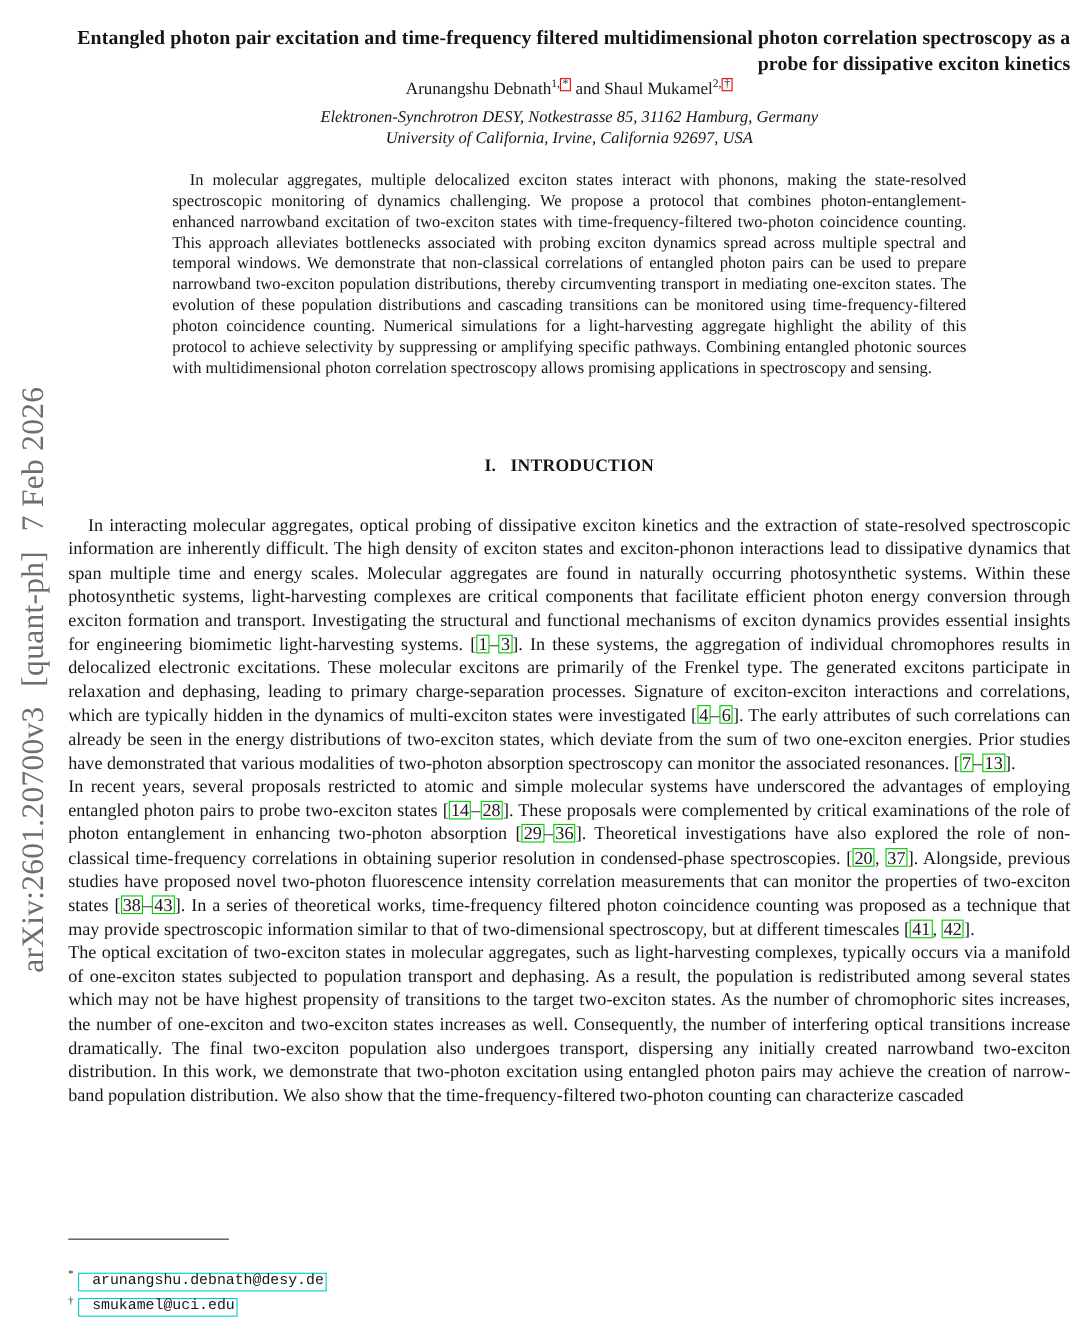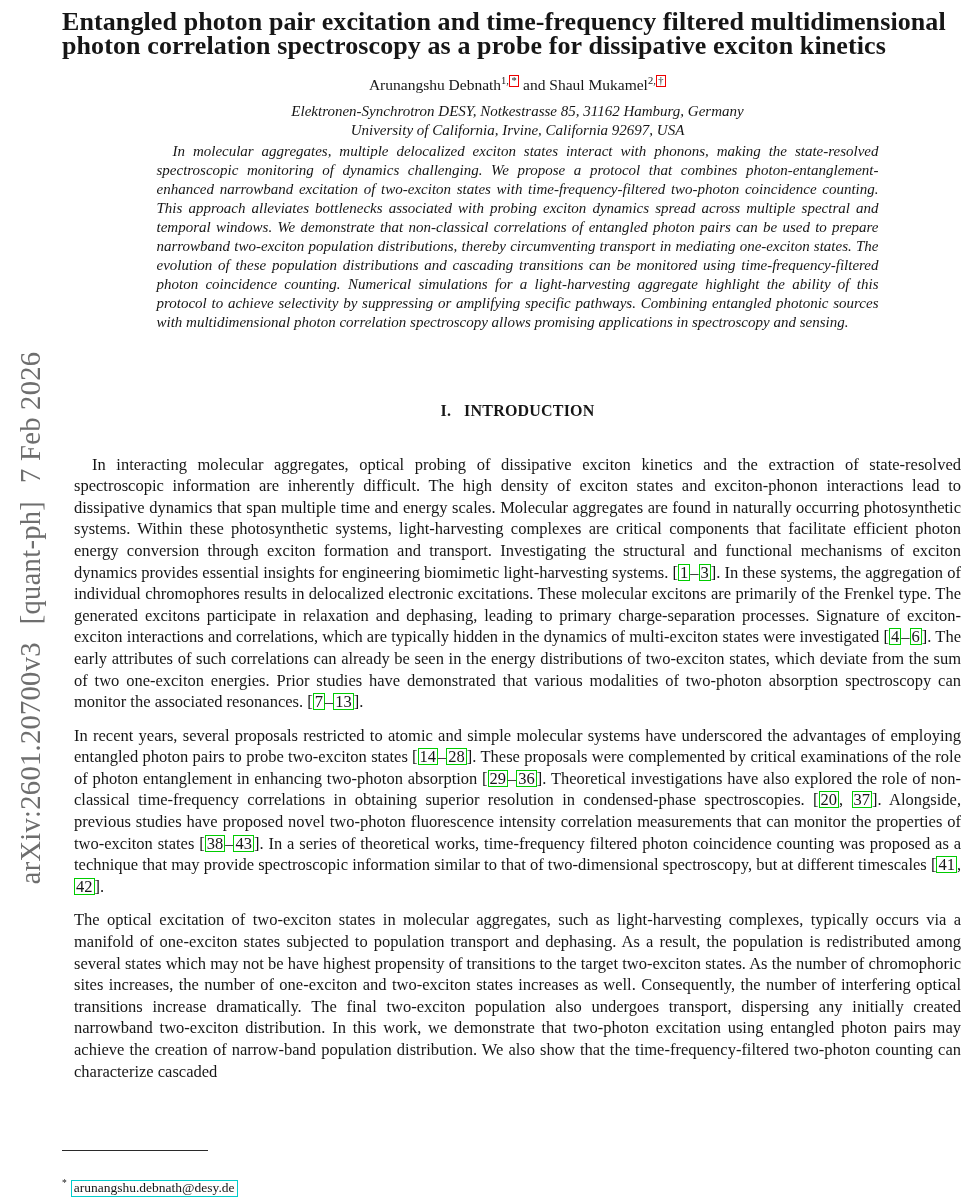--- a/index.html
+++ b/index.html
@@ -12,69 +12,68 @@
     font-family: "Liberation Serif", "DejaVu Serif", serif;
     color: #161616;
   }
   .content {
     position: absolute;
     left: 62px;
     top: 0;
     width: 911px;
   }
   .title {
-    margin: 10px auto 0;
+    margin: 22px auto 0;
     max-width: 920px;
-    text-align: left;
+    text-align: right;
     font-weight: bold;
-    font-size: 26px;
+    font-size: 18px;
     line-height: 24px;
     letter-spacing: 0.1px;
   }
   .authors {
-    margin-top: 17px;
+    margin-top: 1px;
     text-align: center;
     font-size: 15.5px;
     line-height: 20px;
   }
   .authors sup, .affils sup {
     font-size: 10.5px;
     line-height: 0;
   }
   .affils {
     margin-top: 7px;
     text-align: center;
     font-style: italic;
     font-size: 15px;
     line-height: 19.2px;
   }
   .abstract {
-    margin: 1px auto 0;
+    margin: 18px auto 0;
     width: 722px;
     text-align: justify;
     text-indent: 16px;
     font-size: 15px;
     line-height: 19px;
-    font-style: italic;
   }
   .section-heading {
     margin-top: 70px;
     text-align: center;
     font-weight: bold;
     font-size: 16px;
     letter-spacing: 0.2px;
   }
   .heading-number { margin-right: 13px; }
   .body-text {
     margin-top: 34px;
     text-align: justify;
     font-size: 16.5px;
     line-height: 21.6px;
   }
-  .para { margin: 12px; }
+  .para { margin: 0; }
   .para.indent { text-indent: 18px; }
   .cite {
     display: inline-block;
     border: 1.3px solid #00cc00;
     padding: 0 1px;
     line-height: 15px;
     text-indent: 0;
   }
   .marker-red {
     display: inline-block;
@@ -98,22 +97,23 @@
     margin-bottom: 23px;
   }
   .footnote-line {
     font-size: 13.5px;
     line-height: 19.5px;
   }
   .footnote-line sup { font-size: 9.5px; margin-right: 4px; }
   .email-box {
     display: inline-block;
     border: 1.5px solid #00cccc;
-    padding: 0 2px 1px 2px;
+    padding: 0 2px 1px 12px;
     line-height: 14px;
+    font-family: Liberation Mono, monospace;
   }
   .watermark {
     position: absolute;
     left: 31px;
     top: 618px;
     transform: translate(-50%, -50%) rotate(-90deg);
     transform-origin: center center;
     white-space: nowrap;
     font-size: 28.5px;
     color: #6e6e6e;
@@ -151,16 +151,17 @@
         <div class="para">In recent years, several proposals restricted to atomic and simple molecular systems have underscored the advantages of employing entangled photon pairs to probe two-exciton states [<span class="cite">14</span>–<span class="cite">28</span>]. These proposals were complemented by critical examinations of the role of photon entanglement in enhancing two-photon absorption [<span class="cite">29</span>–<span class="cite">36</span>]. Theoretical investigations have also explored the role of non-classical time-frequency correlations in obtaining superior resolution in condensed-phase spectroscopies. [<span class="cite">20</span>, <span class="cite">37</span>]. Alongside, previous studies have proposed novel two-photon fluorescence intensity correlation measurements that can monitor the properties of two-exciton states [<span class="cite">38</span>–<span class="cite">43</span>]. In a series of theoretical works, time-frequency filtered photon coincidence counting was proposed as a technique that may provide spectroscopic information similar to that of two-dimensional spectroscopy, but at different timescales [<span class="cite">41</span>, <span class="cite">42</span>].</div>
         <div class="para">The optical excitation of two-exciton states in molecular aggregates, such as light-harvesting complexes, typically occurs via a manifold of one-exciton states subjected to population transport and dephasing. As a result, the population is redistributed among several states which may not be have highest propensity of transitions to the target two-exciton states. As the number of chromophoric sites increases, the number of one-exciton and two-exciton states increases as well. Consequently, the number of interfering optical transitions increase dramatically. The final two-exciton population also undergoes transport, dispersing any initially created narrowband two-exciton distribution. In this work, we demonstrate that two-photon excitation using entangled photon pairs may achieve the creation of narrow-band population distribution. We also show that the time-frequency-filtered two-photon counting can characterize cascaded</div>
       </div>
 
   </div>
 
   <div class="footnote-area">
     <div class="footnote-rule"></div>
     <div id="footnotes">
         <div class="footnote-line"><sup>*</sup><span class="email-box">arunangshu.debnath@desy.de</span></div>
+        <div class="footnote-line"><sup>†</sup><span class="email-box">smukamel@uci.edu</span></div>
       </div>
   </div>
 
 </div>
 
 </body></html>

